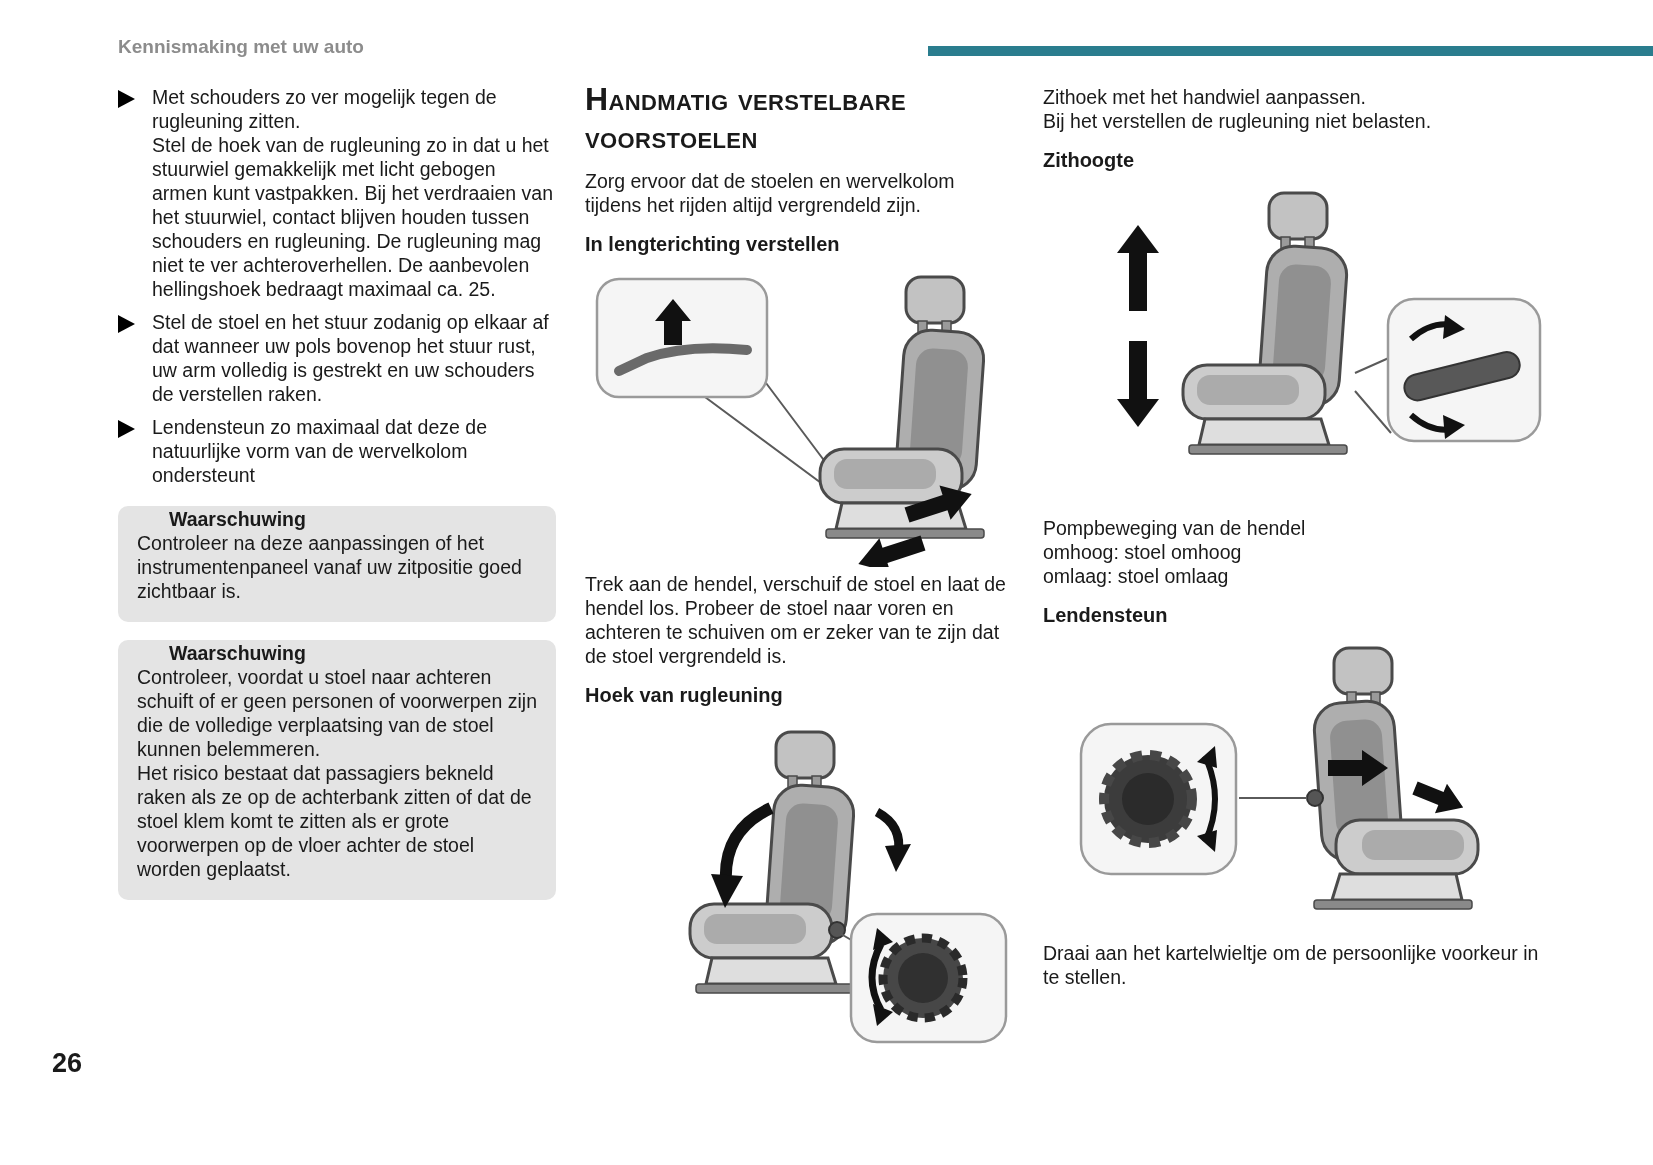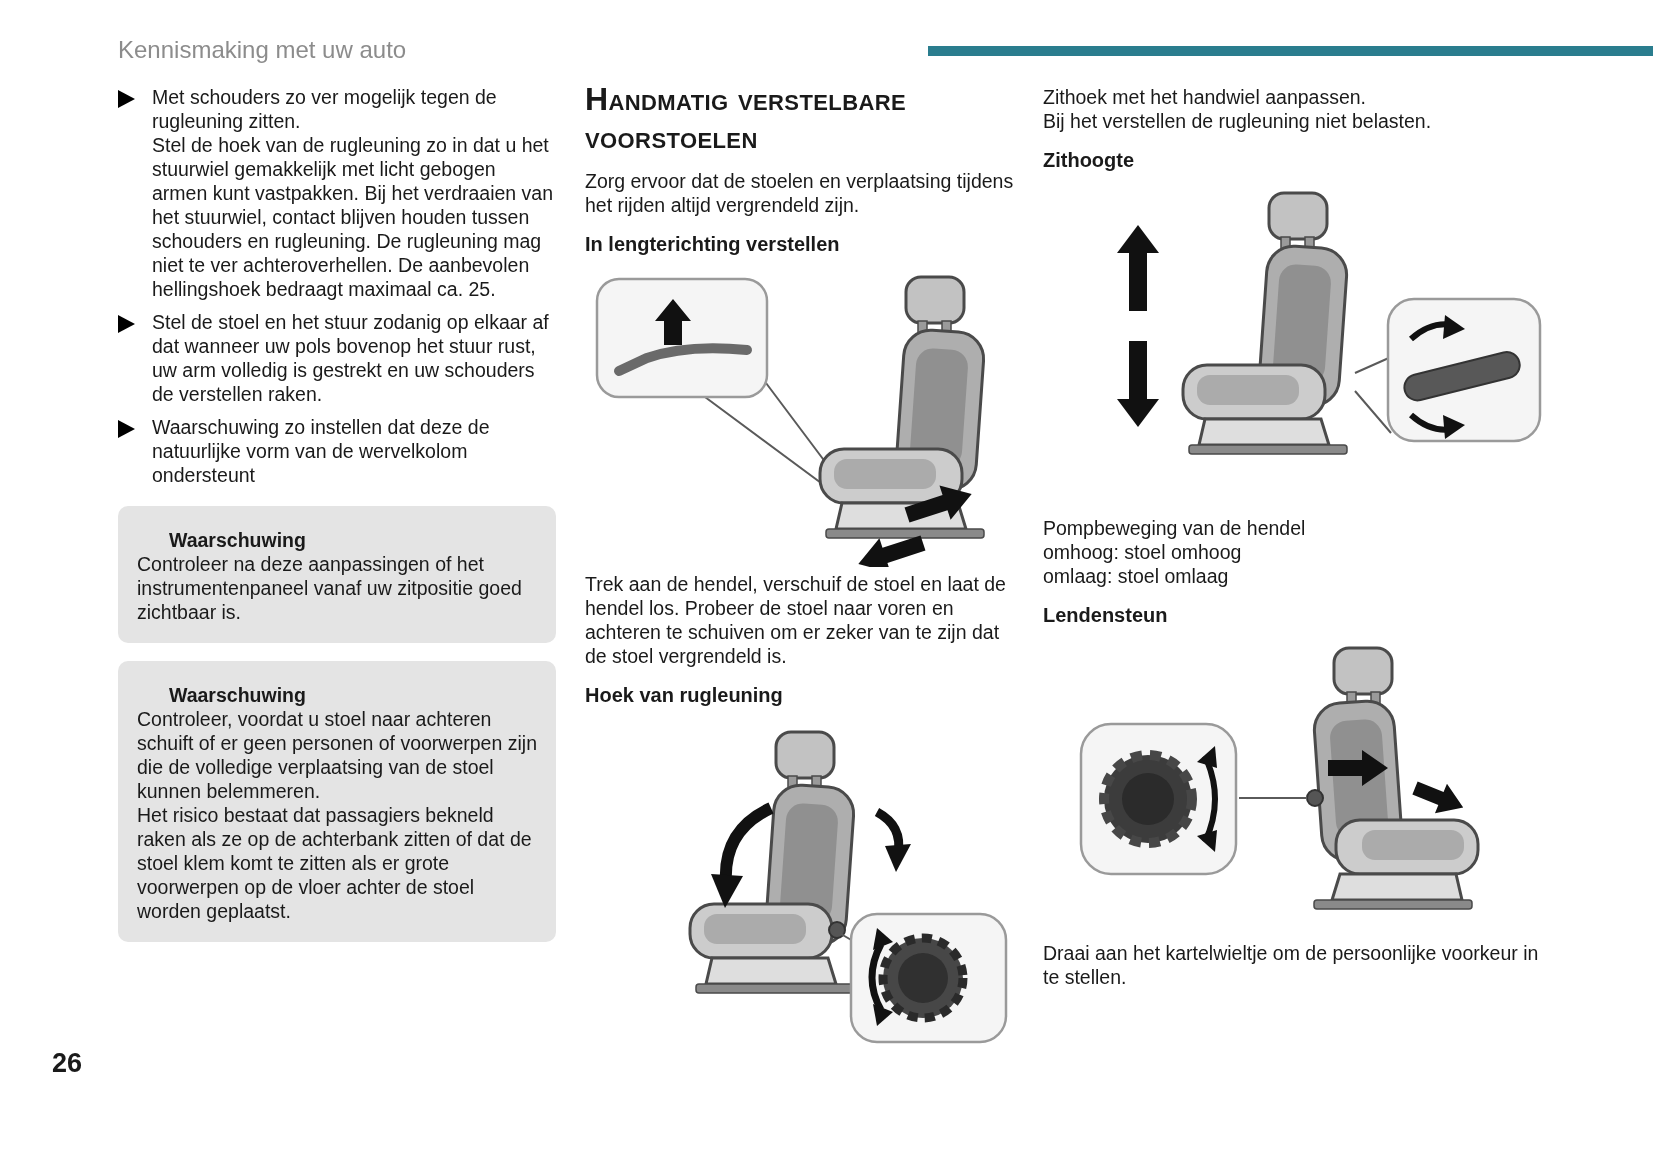--- a/index.html
+++ b/index.html
@@ -1,36 +1,36 @@
 <!DOCTYPE html>
 <html style="--accent: #2a7d8e; --warning: #d2122e; --text: #1a1a1a; --muted: #8c8c8c; --box-bg: #e4e4e4;"><head>
 <meta charset="utf-8">
 <style>
   * { margin:0; padding:0; box-sizing:border-box; }
   html,body { width:1653px; height:1165px; background:#ffffff;
     font-family:"Liberation Sans", sans-serif; color:var(--text,#1a1a1a); }
   .page { position:relative; width:1653px; height:1165px; overflow:hidden; background:#fff; }
 
-  .header-label { position:absolute; left:118px; top:36px; font-size:24px; color:var(--muted,#8c8c8c); }
+  .header-label { position:absolute; left:118px; top:36px; font-size:19px; color:var(--muted,#8c8c8c);font-weight:bold; }
   .accent-bar { position:absolute; left:928px; top:46px; width:725px; height:10px; background:var(--accent,#2a7d8e); }
   .page-number { position:absolute; left:52px; top:1048px; font-size:27px; font-weight:bold; }
 
   .col-left  { position:absolute; left:118px; top:86px; width:438px; }
   .col-mid   { position:absolute; left:585px; top:80px; width:430px; }
   .col-right { position:absolute; left:1043px; top:86px; width:507px; }
 
   p, .bullet-text, .warning-box { font-size:19.5px; line-height:1.23; }
   .preline { white-space:pre-line; }
 
   .bullet { display:flex; gap:12px; margin-bottom:9px;justify-content:space-between; }
   .bullet-marker { flex:0 0 22px; }
   .bullet-marker::before { content:""; display:block; width:0; height:0; margin-top:4px;
     border-left:17px solid #000; border-top:9px solid transparent; border-bottom:9px solid transparent; }
 
-  .warning-box { background:var(--box-bg,#e4e4e4); border-radius:10px; padding:23px 19px 18px; margin-top:18px; }
+  .warning-box { background:var(--box-bg,#e4e4e4); border-radius:10px; padding:2px 19px 18px; margin-top:18px; }
   .warn-icon { float:left; width:15px; margin:3px 15px 4px 2px; }
   .warn-bar { width:11px; height:25px; background:var(--warning,#d2122e); border-radius:5px 5px 2px 2px; }
   .warn-dot { width:11px; height:10px; background:var(--warning,#d2122e); border-radius:2px; margin-top:4px; }
   .warn-title { font-weight:bold; }
 
   .mid-title { font-variant:small-caps; font-size:32px; line-height:1.2; letter-spacing:0.4px; margin-bottom:13px; }
   .subheading { font-size:20px; font-weight:bold; margin:15px 0 9px; }
   .intro { margin-bottom:4px; }
   figure { margin:2px 0 6px; }
   figure svg { display:block; }
@@ -64,21 +64,21 @@
       <span class="bullet-marker"></span>
       <span class="bullet-text preline">Met schouders zo ver mogelijk tegen de rugleuning zitten.
 Stel de hoek van de rugleuning zo in dat u het stuurwiel gemakkelijk met licht gebogen armen kunt vastpakken. Bij het verdraaien van het stuurwiel, contact blijven houden tussen schouders en rugleuning. De rugleuning mag niet te ver achteroverhellen. De aanbevolen hellingshoek bedraagt maximaal ca. 25.</span>
     </div>
     <div class="bullet">
       <span class="bullet-marker"></span>
       <span class="bullet-text">Stel de stoel en het stuur zodanig op elkaar af dat wanneer uw pols bovenop het stuur rust, uw arm volledig is gestrekt en uw schouders de verstellen raken.</span>
     </div>
     <div class="bullet">
       <span class="bullet-marker"></span>
-      <span class="bullet-text">Waarschuwing zo instellen dat deze de natuurlijke vorm van de wervelkolom ondersteunt</span>
+      <span class="bullet-text">Lendensteun zo maximaal dat deze de natuurlijke vorm van de wervelkolom ondersteunt</span>
     </div>
 
     <div class="warning-box">
       <span class="warn-icon">
         <span class="warn-bar"></span><span class="warn-dot"></span>
       </span>
       <span class="warn-title">Waarschuwing</span><br>
       <span>Controleer na deze aanpassingen of het instrumentenpaneel vanaf uw zitpositie goed zichtbaar is.</span>
     </div>
 
@@ -87,21 +87,21 @@
         <span class="warn-bar"></span><span class="warn-dot"></span>
       </span>
       <span class="warn-title">Waarschuwing</span><br>
       <span class="preline">Controleer, voordat u stoel naar achteren schuift of er geen personen of voorwerpen zijn die de volledige verplaatsing van de stoel kunnen belemmeren.
 Het risico bestaat dat passagiers bekneld raken als ze op de achterbank zitten of dat de stoel klem komt te zitten als er grote voorwerpen op de vloer achter de stoel worden geplaatst.</span>
     </div>
   </div>
 
   <div class="col-mid">
     <h1 class="mid-title">Handmatig verstelbare voorstoelen</h1>
-    <p class="intro">Zorg ervoor dat de stoelen en verplaatsing tijdens het rijden altijd vergrendeld zijn.</p>
+    <p class="intro">Zorg ervoor dat de stoelen en wervelkolom tijdens het rijden altijd vergrendeld zijn.</p>
     <h2 class="subheading">In lengterichting verstellen</h2>
 
     <figure>
       <svg width="428" height="302" viewBox="0 0 428 302">
         <path d="M120 132 L255 232 M178 114 L262 226" stroke="#5a5a5a" stroke-width="2" fill="none"></path>
         <rect x="12" y="14" width="170" height="118" rx="22" fill="#f5f5f5" stroke="#9a9a9a" stroke-width="2.5"></rect>
         <path d="M34 106 L62 93 Q102 79 162 85" stroke="#6a6a6a" stroke-width="10" fill="none" stroke-linecap="round"></path>
         <path d="M79 80 L79 56 L70 56 L88 34 L106 56 L97 56 L97 80 Z" fill="#111"></path>
         <use href="#seat-shape" transform="translate(225,8)"></use>
         <g transform="translate(322,250) rotate(-18)">

